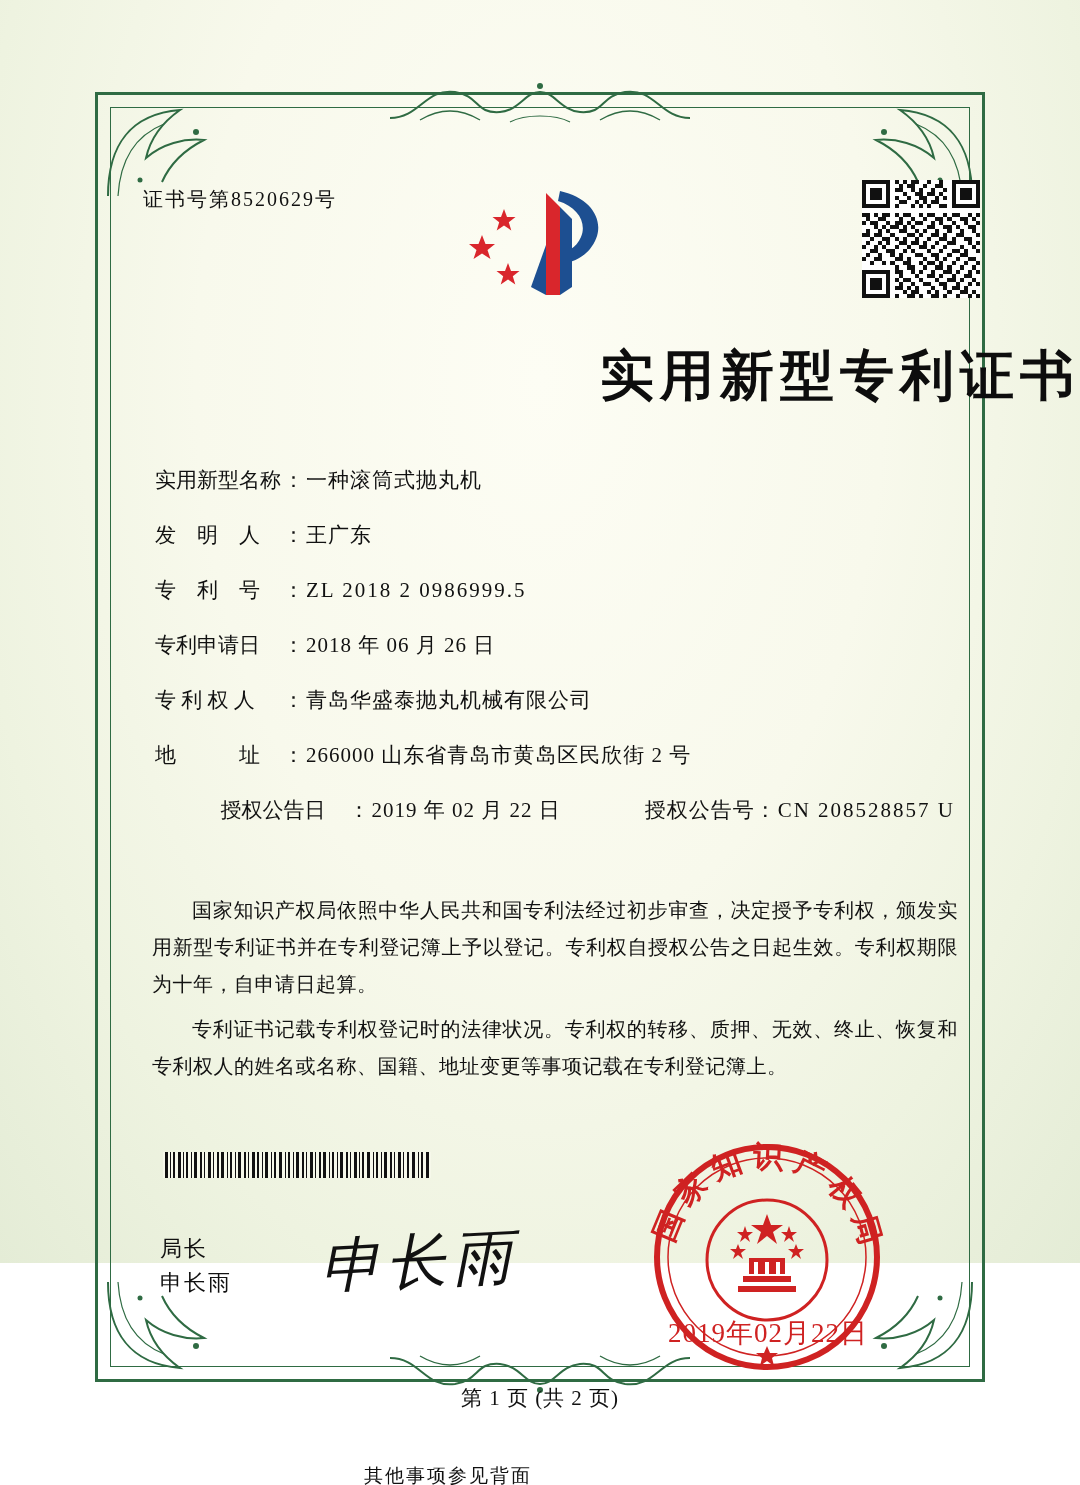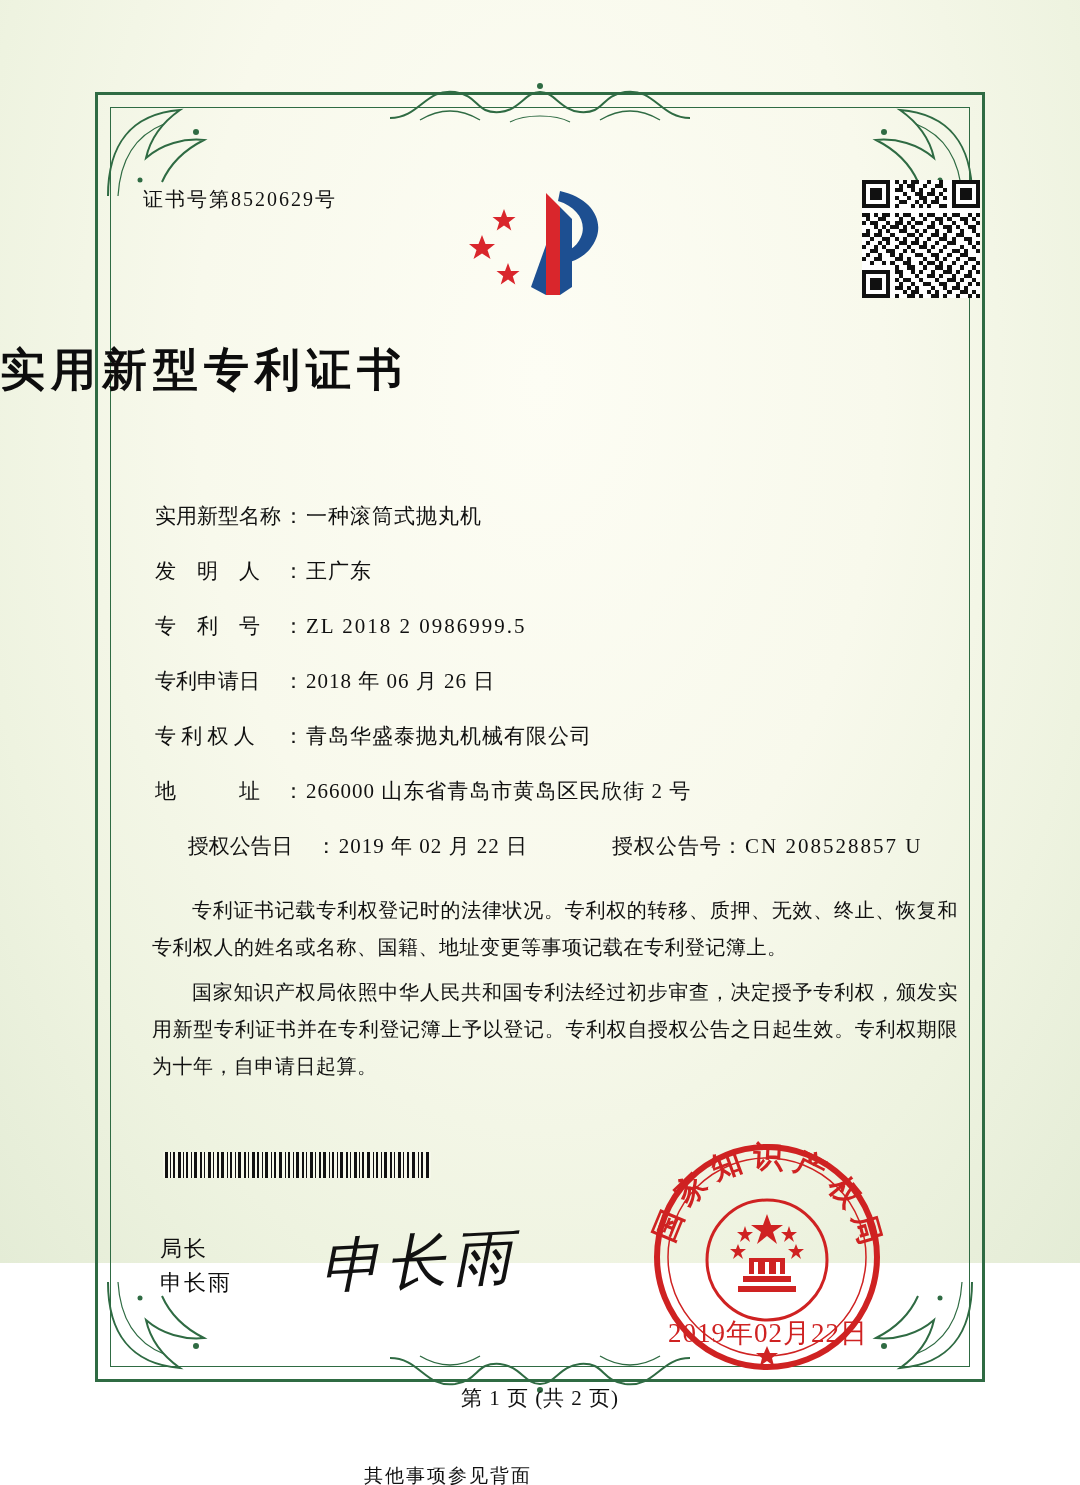--- a/index.html
+++ b/index.html
@@ -81,34 +81,33 @@
     position: absolute;
     left: 862px; top: 180px;
     width: 118px; height: 118px;
   }
 
   
   .cert-title {
     position: absolute;
     left: 0; top: 340px;
     width: 1080px;
-    text-align: left;
-    font-size: 45px;
+    text-align: right;
+    font-size: 54px;
     font-weight: bold;
     letter-spacing: 6px;
     color: #0d0d0d;
     font-family: "Liberation Serif", "DejaVu Serif", serif;
   }
 
   
   .fields {
     position: absolute;
     left: 155px; top: 466px;
     width: 800px;
-    margin-top: 36px;
   }
   .field-row {
     display: flex;
     align-items: baseline;
     margin-bottom: 27px;
     font-size: 21px;
     color: #111;
   }
   .field-label {
     display: inline-block;
@@ -119,21 +118,21 @@
   .field-colon { margin: 0 2px 0 0; }
   .field-value {
     letter-spacing: 1px;
   }
   .field-value.mono-ish {
     font-family: "Liberation Serif", serif;
     letter-spacing: 2px;
   }
 
   .field-row.dual {
-    justify-content: center;
+    justify-content: flex-end;
   }
   .dual-second {
     margin-left: 84px;
     display: flex;
     align-items: baseline;
   }
   .dual-second .field-label { width: auto; letter-spacing: 1px; }
 
   
   .paragraphs {
@@ -577,22 +576,22 @@
       <span class="dual-second">
         <span class="field-label">授权公告号</span>
         <span class="field-colon">：</span>
         <span class="field-value mono-ish">CN 208528857 U</span>
       </span>
     </div>
 
   </div>
 
   <div class="paragraphs">
+    <p>国家知识产权局依照中华人民共和国专利法经过初步审查，决定授予专利权，颁发实用新型专利证书并在专利登记簿上予以登记。专利权自授权公告之日起生效。专利权期限为十年，自申请日起算。</p>
     <p>专利证书记载专利权登记时的法律状况。专利权的转移、质押、无效、终止、恢复和专利权人的姓名或名称、国籍、地址变更等事项记载在专利登记簿上。</p>
-    <p>国家知识产权局依照中华人民共和国专利法经过初步审查，决定授予专利权，颁发实用新型专利证书并在专利登记簿上予以登记。专利权自授权公告之日起生效。专利权期限为十年，自申请日起算。</p>
   </div>
 
   <div class="barcode">
     <svg viewBox="0 0 268 26" width="268" height="26" shape-rendering="crispEdges">
       <rect width="268" height="26" fill="#f6f8ea"></rect>
       <g fill="#111111">
         <rect x="2" y="0" width="3" height="26"></rect>
           <rect x="7" y="0" width="1" height="26"></rect>
         <rect x="10" y="0" width="2" height="26"></rect>
           <rect x="15" y="0" width="3" height="26"></rect>

